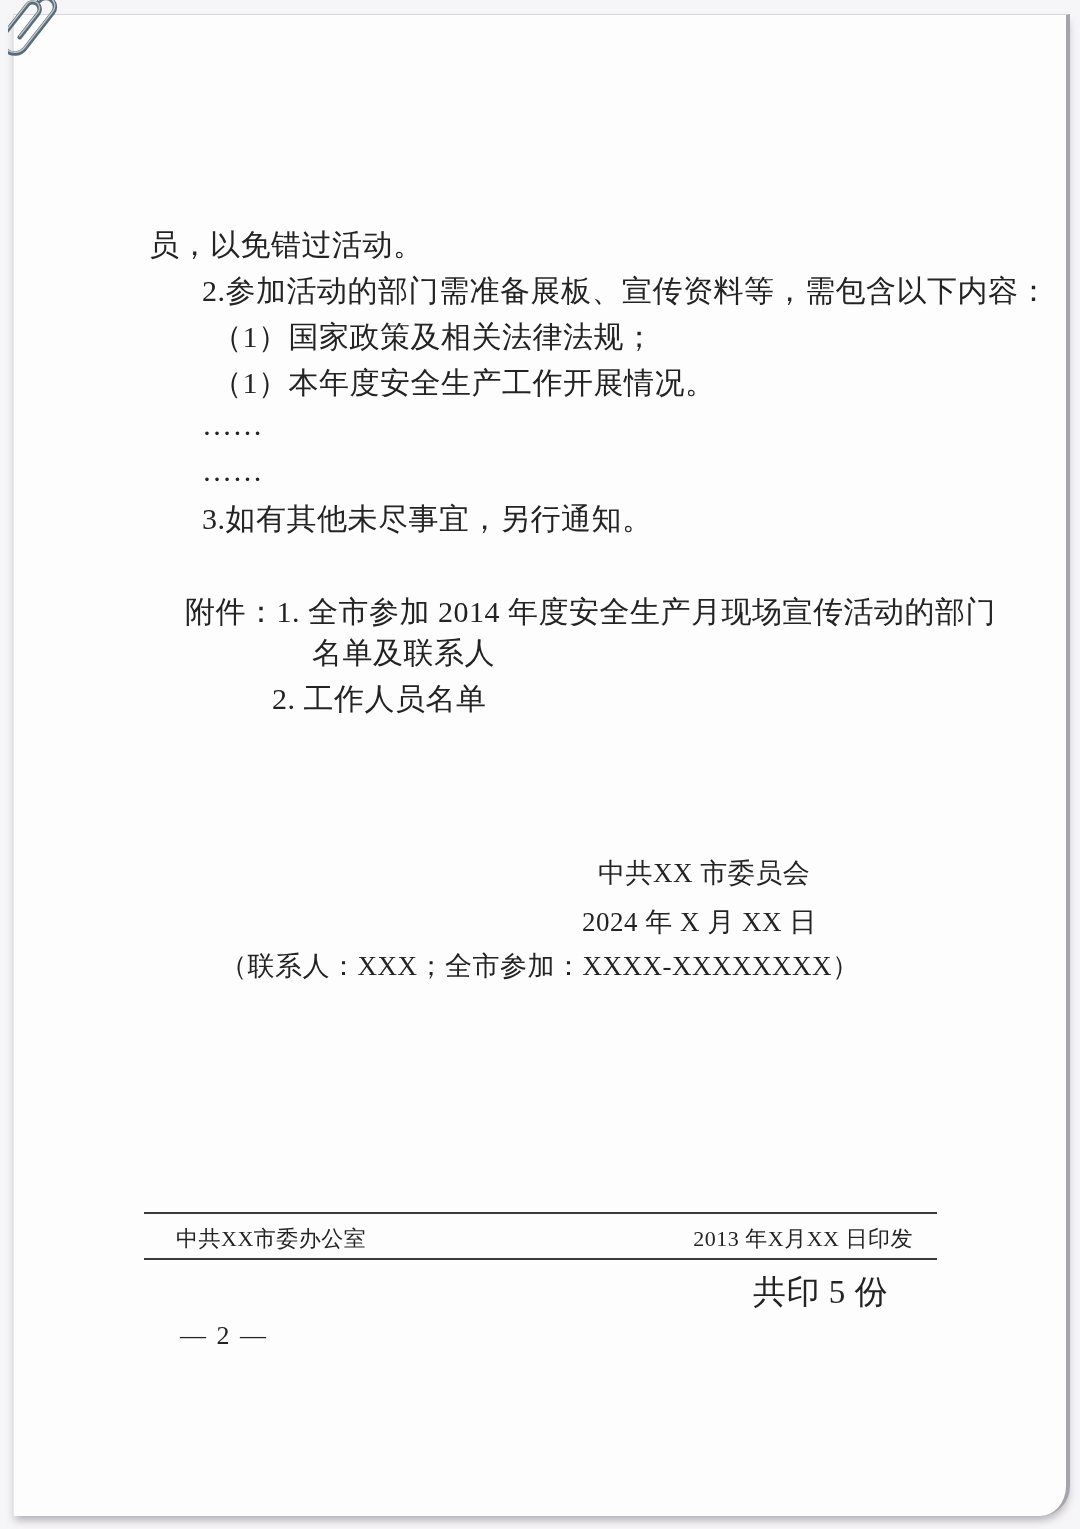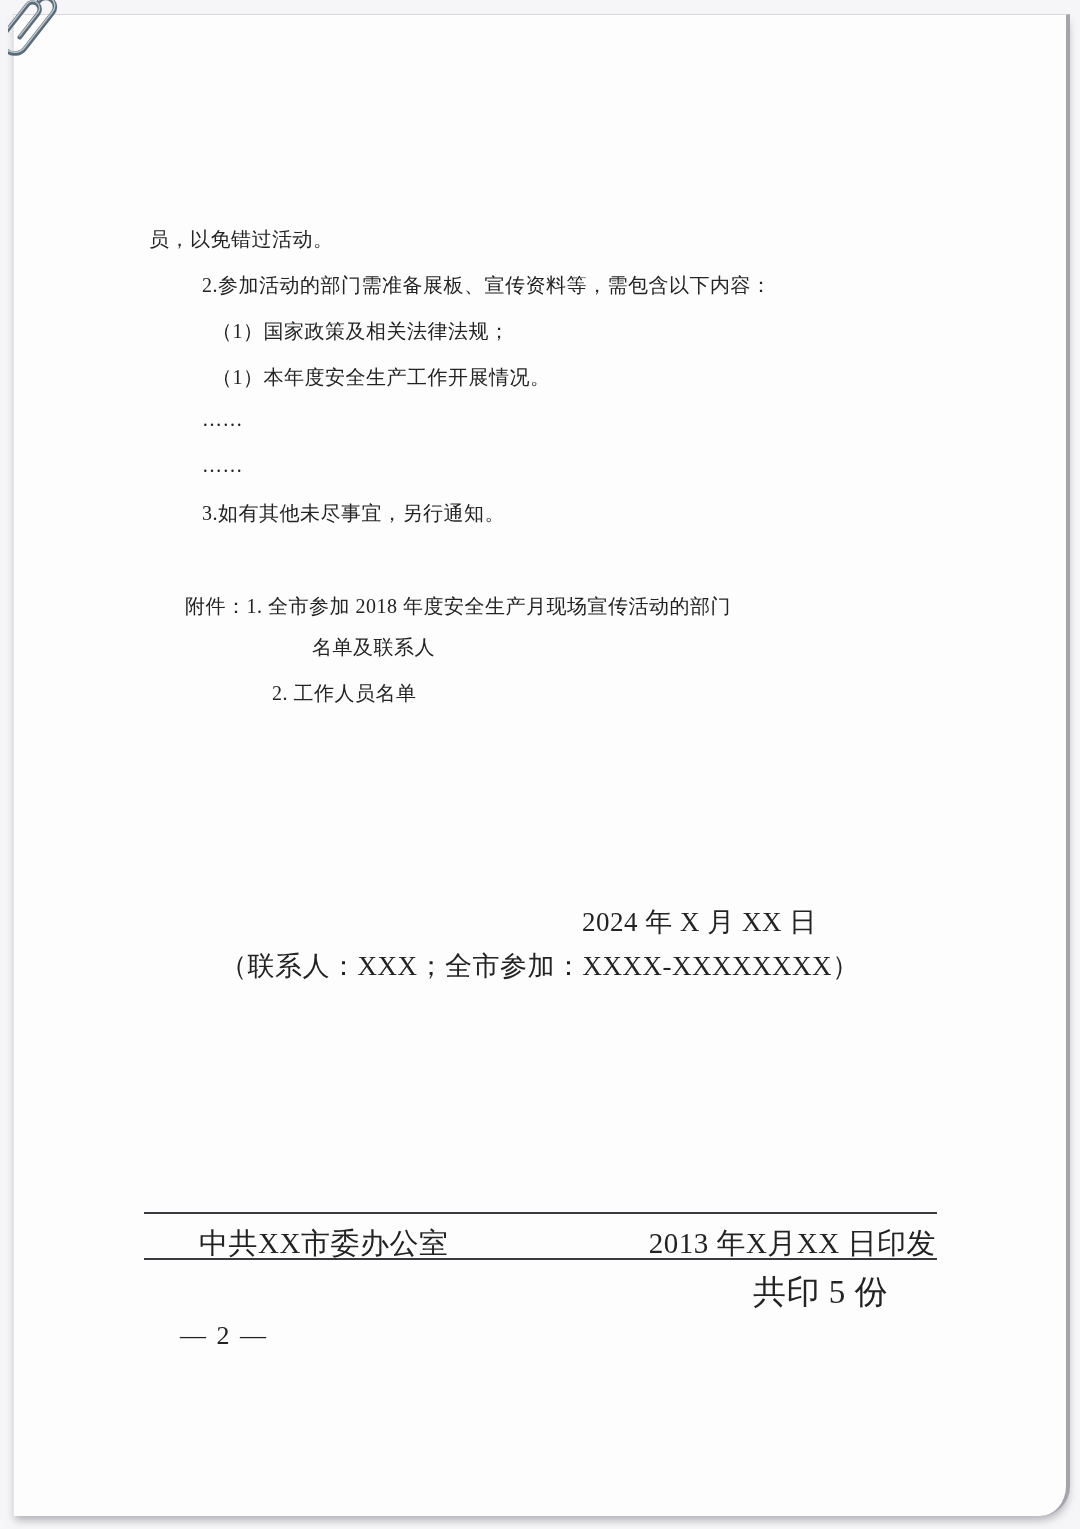--- a/index.html
+++ b/index.html
@@ -17,39 +17,38 @@
     width:1052px;height:1501px;
     background:#fdfdfe;
     border-top:1px solid #d8d7dc;
     border-left:1px solid #e6e5ea;
     border-right:4px solid #a4a4ac;
     border-radius:0 0 30px 0;
     box-shadow:0 6px 9px -2px rgba(118,115,128,0.55);
   }
   .line{
     position:absolute;
-    font-size:20px;
+    font-size:30px;
     color:#232323;
     white-space:pre;
     line-height:1.2;
     letter-spacing:0.5px;
   }
   .sig{font-size:27px;}
   .rule{
     position:absolute;
     height:2px;
     background:#3b3b3f;
   }
   .footer-row{
     position:absolute;
     left:162px;top:1209px;width:737px;
     display:flex;justify-content:space-between;
-    font-size:29px;color:#232323;
+    font-size:22px;color:#232323;
     letter-spacing:0.5px;
-    margin-left:23px;
   }
   .copies{font-size:33px;}
   .pagenum{font-size:26px;letter-spacing:2px;}
   .paperclip{
     position:absolute;
     left:8px;top:-8px;
     z-index:3;
   }
 </style>
 </head>
@@ -60,24 +59,25 @@
   <div class="sheet">
 
     <div class="line" style="left:135px;top:212px">员，以免错过活动。</div>
     <div class="line" style="left:188px;top:258px">2.参加活动的部门需准备展板、宣传资料等，需包含以下内容：</div>
     <div class="line" style="left:198px;top:304px">（1）国家政策及相关法律法规；</div>
     <div class="line" style="left:198px;top:350px">（1）本年度安全生产工作开展情况。</div>
     <div class="line" style="left:188px;top:392px">……</div>
     <div class="line" style="left:188px;top:438px">……</div>
     <div class="line" style="left:188px;top:486px">3.如有其他未尽事宜，另行通知。</div>
 
-    <div class="line" style="left:171px;top:579px">附件：1. 全市参加 2018 年度安全生产月现场宣传活动的部门</div>
+    <div class="line" style="left:171px;top:579px">附件：1. 全市参加 2014 年度安全生产月现场宣传活动的部门</div>
     <div class="line" style="left:298px;top:620px">名单及联系人</div>
     <div class="line" style="left:258px;top:666px">2. 工作人员名单</div>
 
+    <div class="line sig" style="left:584px;top:842px">中共XX 市委员会</div>
     <div class="line sig" style="left:568px;top:891px">2024 年 X 月 XX 日</div>
     <div class="line sig" style="left:206px;top:935px">（联系人：XXX；全市参加：XXXX-XXXXXXXX）</div>
 
     <div class="rule" style="left:130px;top:1197px;width:793px"></div>
     <div class="footer-row">
       <span>中共XX市委办公室</span>
       <span>2013 年X月XX 日印发</span>
     </div>
     <div class="rule" style="left:130px;top:1243px;width:793px"></div>
     <div class="line copies" style="left:739px;top:1258px">共印 5 份</div>

